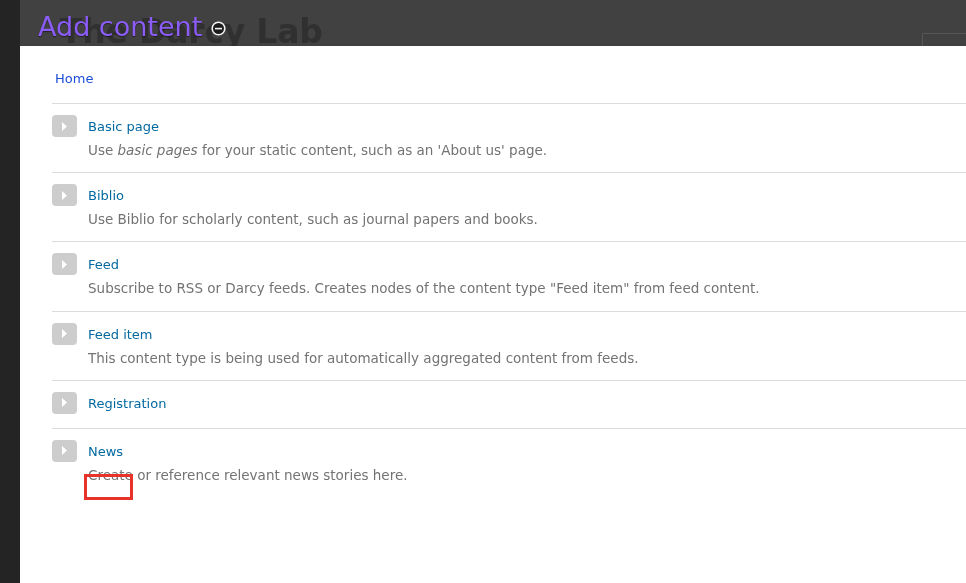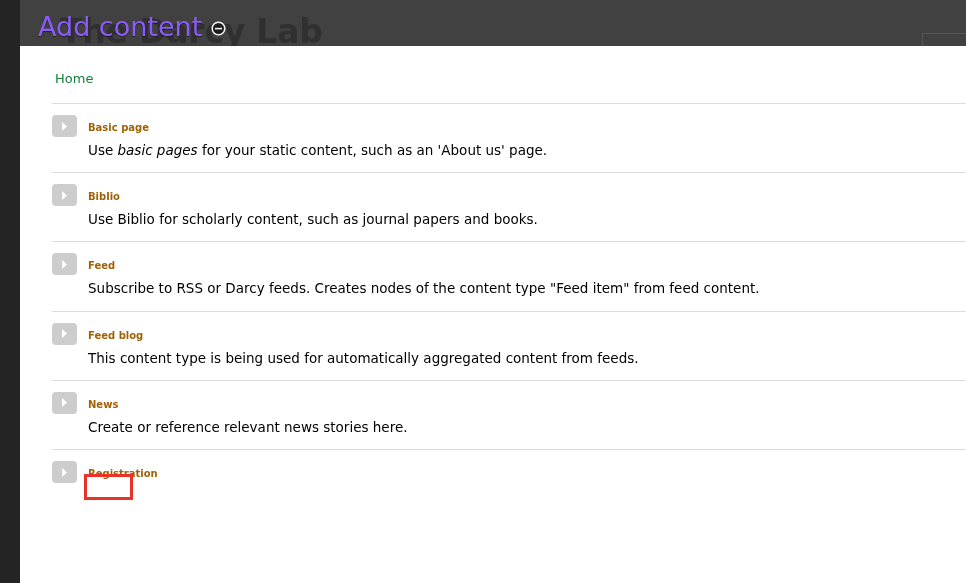--- a/index.html
+++ b/index.html
@@ -100,21 +100,21 @@
     z-index: 30;
     overflow: hidden;
   }
 
   .breadcrumb {
     padding: 26px 0 0 35px;
     font-size: 13px;
     line-height: 1;
   }
   .breadcrumb a {
-    color: #15803d;
+    color: #1d4ed8;
     text-decoration: none;
   }
 
   .content-list {
     margin: 0;
     padding: 0;
     list-style: none;
   }
   .content-row {
     position: relative;
@@ -138,30 +138,29 @@
     background: #cdcdcd;
     display: flex;
     align-items: center;
     justify-content: center;
   }
   .arrow-badge svg { display: block; }
 
   .row-link {
     display: inline-block;
     margin-left: 36px;
-    font-size: 10px;
-    color: #a16207;
+    font-size: 13px;
+    color: #0369a1;
     text-decoration: none;
     line-height: 1.1;
-    font-weight: bold;
   }
   .row-desc {
     margin: 6px 0 0 36px;
     font-size: 13.5px;
-    color: #000000;
+    color: #737373;
     line-height: 1.35;
   }
   .row-desc i { font-style: italic; }
 
   
   .row-link.highlighted {
     position: relative;
   }
   .highlight-box {
     position: absolute;
@@ -235,39 +234,39 @@
       <a class="row-link" href="#">Feed</a>
       <p class="row-desc">Subscribe to RSS or Darcy feeds. Creates nodes of the content type "Feed item" from feed content.</p>
     </li>
 
     <li class="content-row">
       <span class="arrow-badge">
         <svg width="9" height="11" viewBox="0 0 9 11">
             <path d="M2 1 L7 5.5 L2 10 Z" fill="#ffffff"></path>
           </svg>
       </span>
-      <a class="row-link" href="#">Feed blog</a>
+      <a class="row-link" href="#">Feed item</a>
       <p class="row-desc">This content type is being used for automatically aggregated content from feeds.</p>
+    </li>
+
+    <li class="content-row">
+      <span class="arrow-badge">
+        <svg width="9" height="11" viewBox="0 0 9 11">
+            <path d="M2 1 L7 5.5 L2 10 Z" fill="#ffffff"></path>
+          </svg>
+      </span>
+      <a class="row-link" href="#">Registration</a>
     </li>
 
     <li class="content-row">
       <span class="arrow-badge">
         <svg width="9" height="11" viewBox="0 0 9 11">
             <path d="M2 1 L7 5.5 L2 10 Z" fill="#ffffff"></path>
           </svg>
       </span>
       <a class="row-link highlighted" href="#">News</a>
       <p class="row-desc">Create or reference relevant news stories here.</p>
     </li>
 
-    <li class="content-row">
-      <span class="arrow-badge">
-        <svg width="9" height="11" viewBox="0 0 9 11">
-            <path d="M2 1 L7 5.5 L2 10 Z" fill="#ffffff"></path>
-          </svg>
-      </span>
-      <a class="row-link" href="#">Registration</a>
-    </li>
-
   </ul>
 </div>
 
 <div class="highlight-box"></div>
 
 </body></html>

